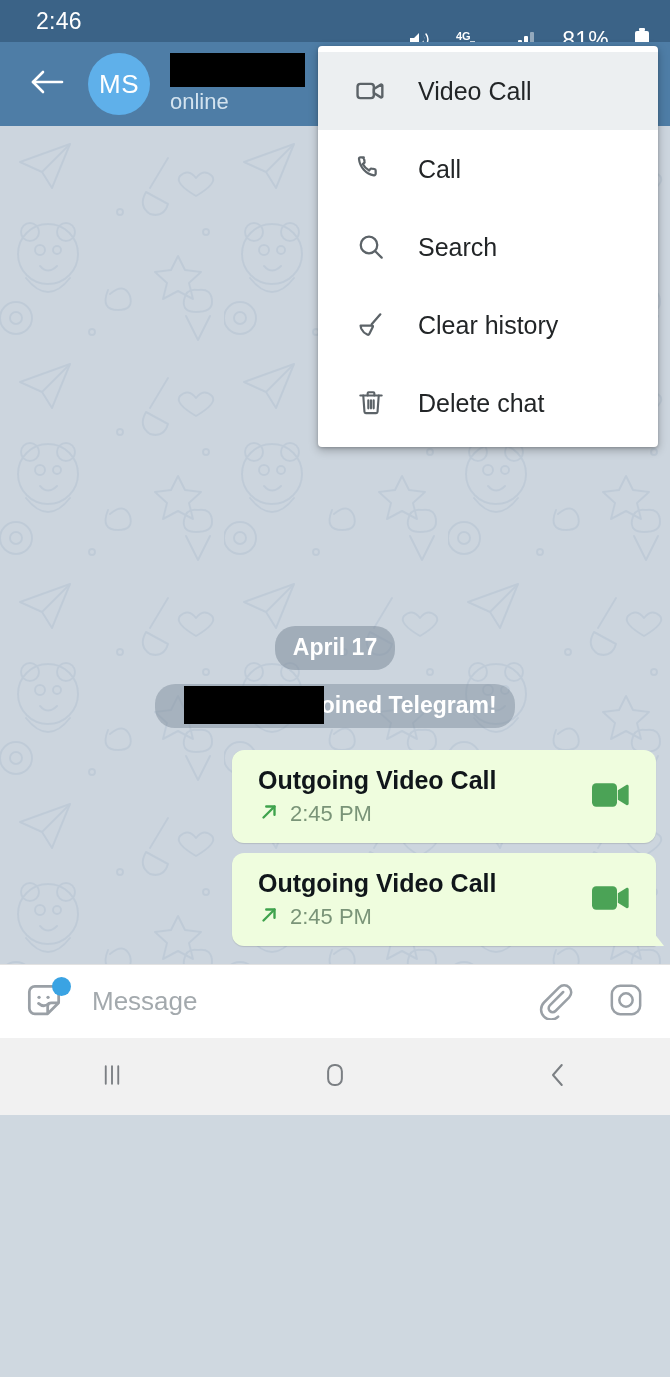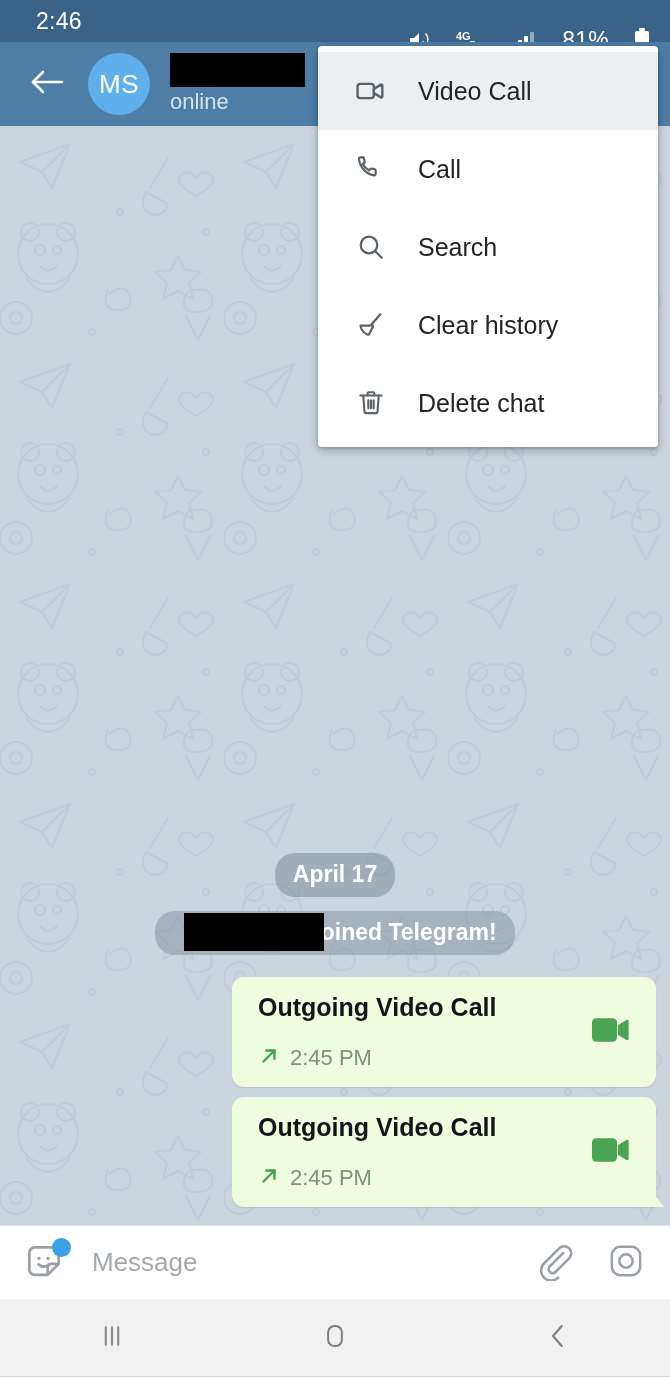--- a/index.html
+++ b/index.html
@@ -4,21 +4,21 @@
 <style>
   * { box-sizing: border-box; margin: 0; padding: 0; }
   html, body {
     width: 670px; height: 1377px;
     font-family: "Liberation Sans", sans-serif;
     background: #cfd8e0;
     overflow: hidden;
   }
   #app {
     position: relative;
-    width: 670px; height: 1376px;
+    width: 670px; height: 1115px;
     overflow: hidden;
   }
 
   
   .status-bar {
     position: absolute; top: 0; left: 0;
     width: 670px; height: 42px;
     background: #3b6387;
     display: flex; align-items: center;
     justify-content: space-between;
@@ -148,21 +148,21 @@
   }
   .bubble.tail { border-bottom-right-radius: 2px; }
   .bubble.tail::after {
     content: "";
     position: absolute; right: -8px; bottom: 0;
     width: 14px; height: 18px;
     background: #effdde;
     clip-path: polygon(0 0, 0 100%, 100% 100%);
     border-bottom-left-radius: 2px;
   }
-  .bubble-text { display: flex; flex-direction: column; gap: 23px; }
+  .bubble-text { display: flex; flex-direction: column; gap: 6px; }
   .bubble-title {
     font-size: 25px; font-weight: 700; color: #10161a;
   }
   .bubble-sub { display: flex; align-items: center; gap: 10px; }
   .bubble-time { font-size: 22px; color: #7a9478; }
   .bubble-video-icon { margin-right: 4px; }
 
   
   .input-bar {
     position: absolute; left: 0; bottom: 77px;

